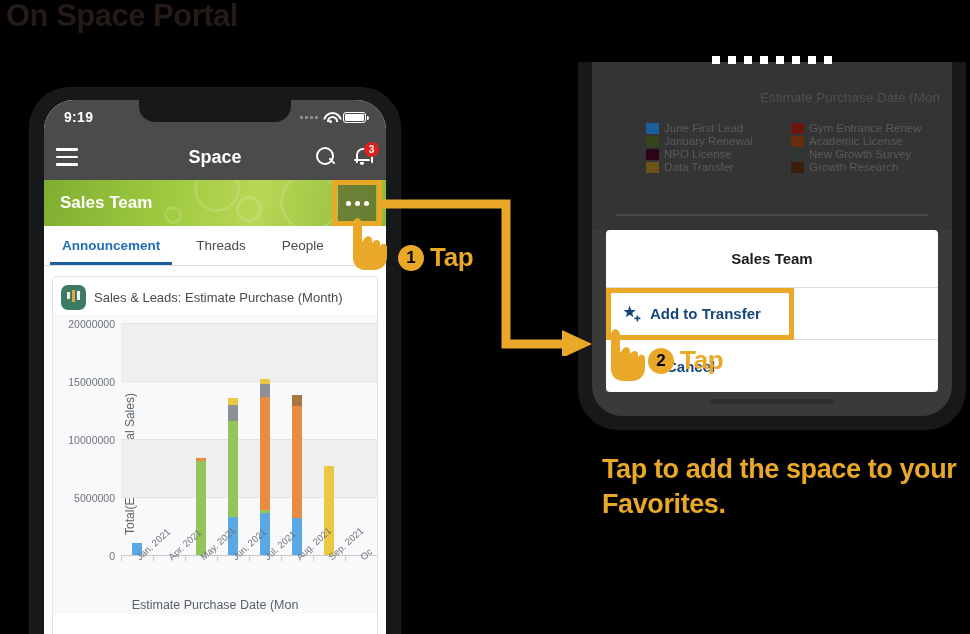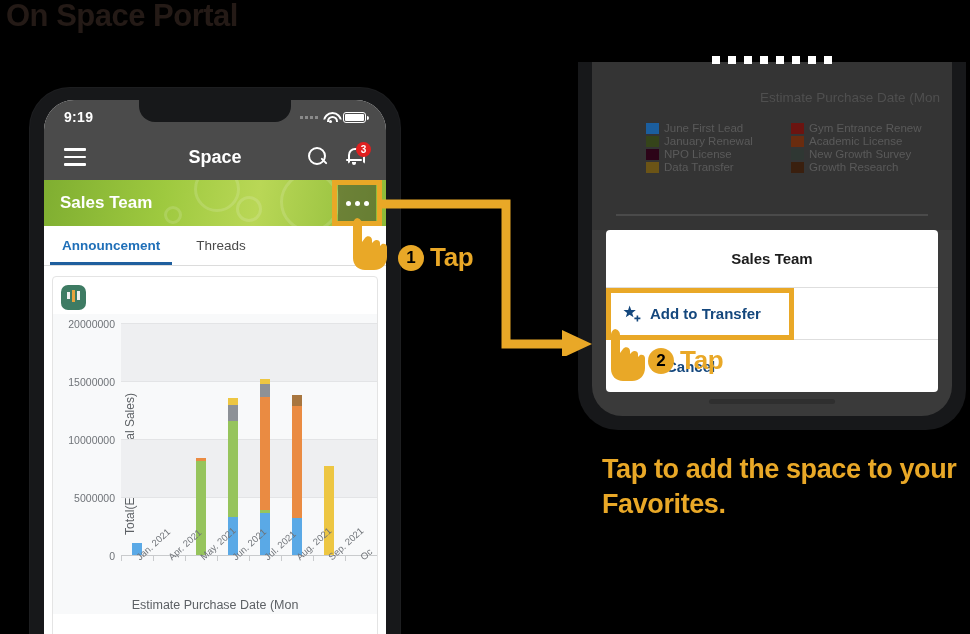--- a/index.html
+++ b/index.html
@@ -70,21 +70,21 @@
   }
   .battery::after {
     content: ""; position: absolute; right: -3.5px; top: 3px;
     width: 2px; height: 4px; background: #ffffff; border-radius: 0 2px 2px 0;
   }
   .battery i { display: block; width: 100%; height: 100%; background: #ffffff; border-radius: 1px; }
 
   
   .appbar {
     height: 46px; background: #4b4b4b;
-    display: flex; align-items: center; padding: 0 20px;
+    display: flex; align-items: center; padding: 0 12px;
     position: relative;
   }
   .hamburger { width: 22px; display: flex; flex-direction: column; gap: 5px; cursor: pointer; }
   .hamburger span { display: block; height: 2.4px; background: #fff; border-radius: 1px; }
   .appbar-title {
     position: absolute; left: 0; right: 0; text-align: center;
     color: #fff; font-size: 18px; font-weight: bold; pointer-events: none;
   }
   .appbar-actions { margin-left: auto; display: flex; align-items: center; gap: 16px; z-index: 2; }
   .icon-search { width: 20px; height: 20px; position: relative; cursor: pointer; }
@@ -341,29 +341,31 @@
             <i></i>
             <i></i>
             <i></i>
           </span>
         <span class="more-hl"></span>
       </div>
 
       <div class="tabs">
         <div class="tab active">Announcement</div>
         <div class="tab">Threads</div>
+        <div class="tab">People</div>
       </div>
 
       <div class="card">
         <div class="card-head">
           <span class="card-icon">
             <i class="b1"></i>
               <i class="b2"></i>
               <i class="b3"></i>
           </span>
+          <span class="card-title">Sales &amp; Leads: Estimate Purchase (Month)</span>
         </div>
         <div class="chart">
           <div class="ylabel">Total(Estimate Total Sales)</div>
           <div class="plot" id="plot">
             <div class="band" style="bottom: 25%; height: 25%;"></div>
               <div class="band" style="bottom: 75%; height: 25%;"></div>
               <div class="gridline" style="bottom: 0%;"></div>
               <div class="ytick" style="bottom: calc(0% + 0px); top: auto; transform: translateY(50%);">0</div>
               <div class="gridline" style="bottom: 25%;"></div>
               <div class="ytick" style="bottom: calc(25% + 0px); top: auto; transform: translateY(50%);">5000000</div>

